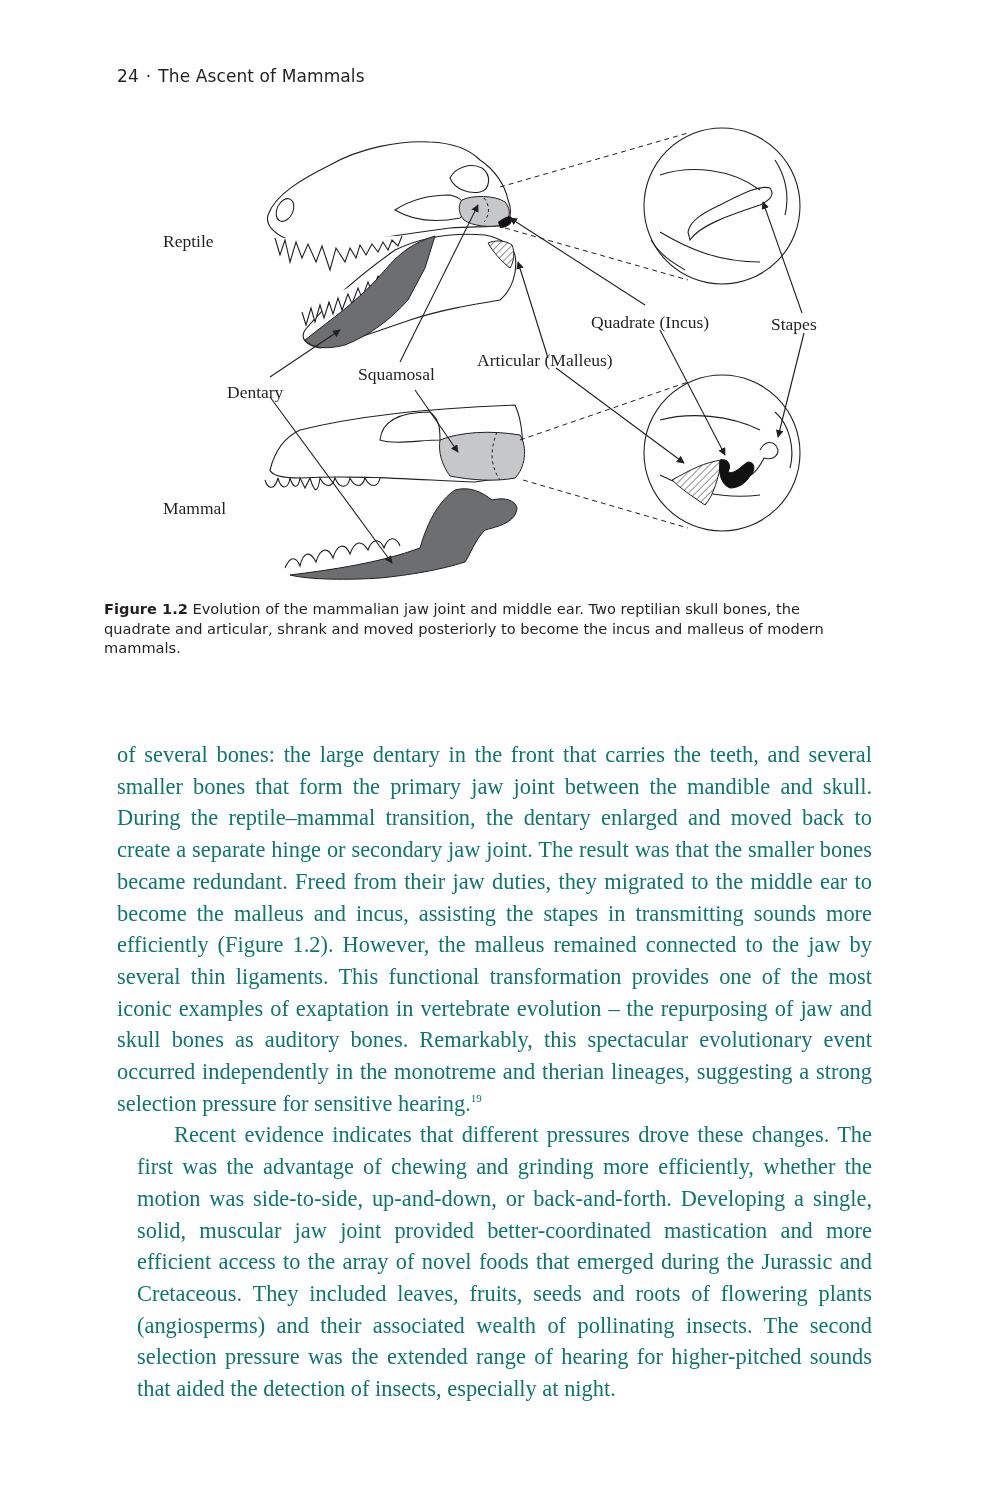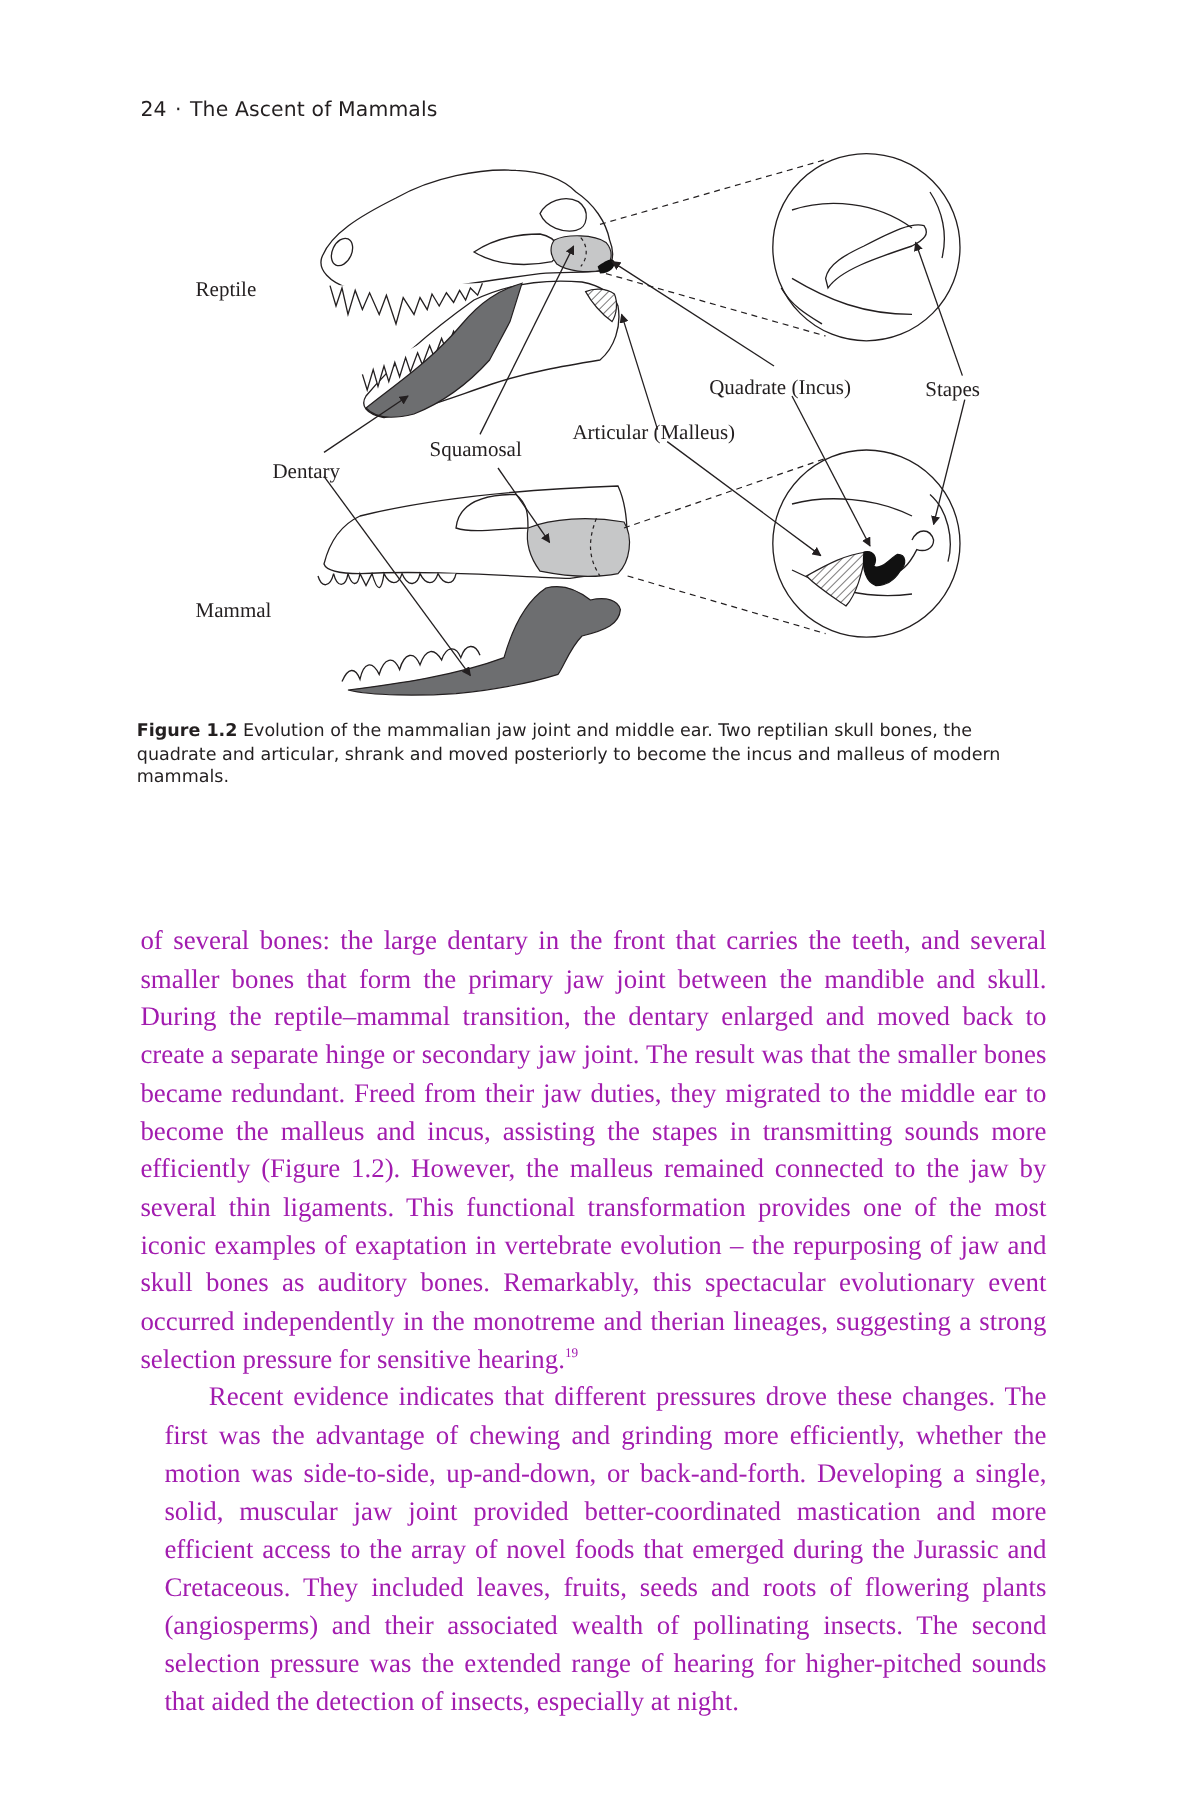--- a/index.html
+++ b/index.html
@@ -1,24 +1,24 @@
 <!DOCTYPE html>
 <html><head>
 <meta charset="utf-8">
 <style>
   html, body { margin: 0; padding: 0; background: #ffffff; }
   body { width: 1000px; height: 1500px; position: relative; overflow: hidden; color: #231f20; }
-  .running-head { position: absolute; left: 117px; top: 82px; font-family: "DejaVu Sans", sans-serif; font-size: 17px; color: #231f20; letter-spacing: 0.1px; }
+  .running-head { position: absolute; left: 117px; top: 66px; font-family: "DejaVu Sans", sans-serif; font-size: 17px; color: #231f20; letter-spacing: 0.1px; }
   .running-head .sep { margin: 0 7px; }
   .figure { position: absolute; left: 140px; top: 125px; width: 720px; height: 470px; }
   .figure svg { width: 720px; height: 470px; display: block; }
   .fig-label { font-family: "Liberation Serif", serif; font-size: 17.5px; fill: #231f20; }
-  .caption { position: absolute; left: 114px; top: 599px; width: 766px; font-family: "DejaVu Sans", sans-serif; font-size: 14.6px; line-height: 19.5px; color: #231f20; }
+  .caption { position: absolute; left: 104px; top: 599px; width: 766px; font-family: "DejaVu Sans", sans-serif; font-size: 14.6px; line-height: 19.5px; color: #231f20; }
   .caption .fig-num { font-weight: bold; }
-  .body-text { position: absolute; left: 117px; top: 768px; width: 755px; font-family: "Liberation Serif", serif; font-size: 22.4px; line-height: 31.7px; color: #a21caf; text-align: justify; }
+  .body-text { position: absolute; left: 117px; top: 739px; width: 755px; font-family: "Liberation Serif", serif; font-size: 22.4px; line-height: 31.7px; color: #0f766e; text-align: justify; }
   .body-text p { margin: 0; }
   .body-text p.indent { text-indent: 37px; margin-left: 20px; }
   .body-text sup { font-size: 11px; vertical-align: 9px; line-height: 0; }
 </style>
 </head>
 <body>
 
 <div class="running-head">
   <span>24</span><span class="sep">·</span><span>The Ascent of Mammals</span>
 </div>

